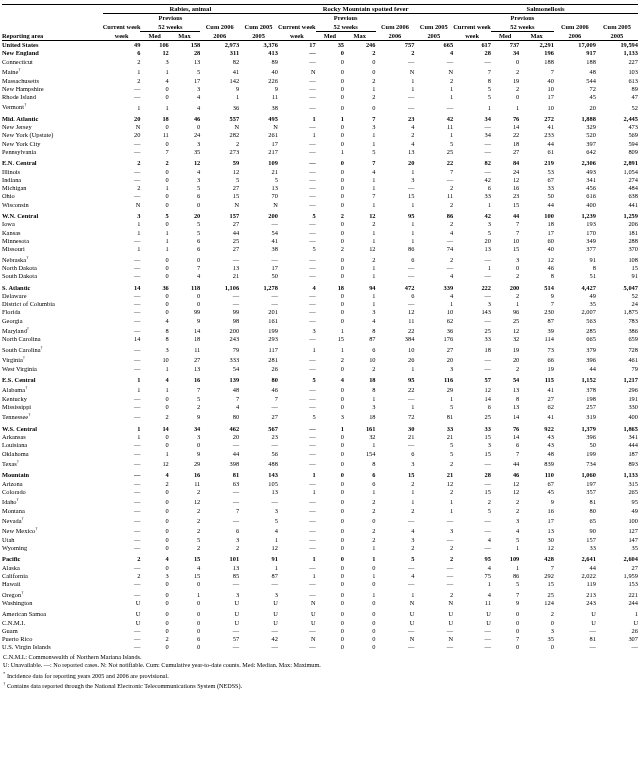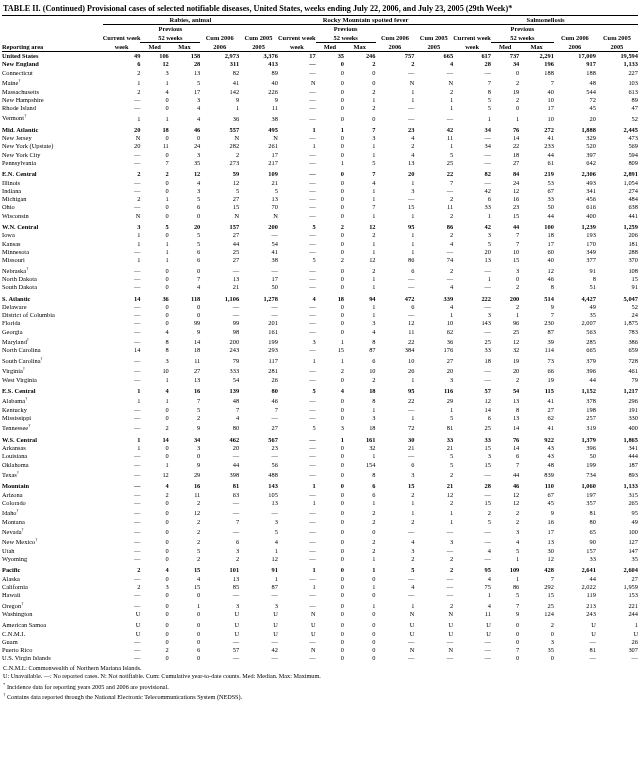--- a/index.html
+++ b/index.html
@@ -83,21 +83,20 @@
   }
   .footnotes div { white-space: nowrap; }
   .sup { font-size: 4.8px; vertical-align: super; }
   .blank-head { border: 0; }
 </style>
 </head>
 <body>
 
 <div class="page">
 
-  <div class="doc-title">TABLE II. (Continued) Provisional cases of selected notifiable diseases, United States, weeks ending July 22, 2006, and July 23, 2005 (29th Week)*</div>
 
   <table class="mmwr">
     <colgroup>
       <col style="width:96px">
       <col style="width:36px">
         <col style="width:27px">
         <col style="width:30px">
         <col style="width:37px">
         <col style="width:37px">
       <col style="width:36px">

